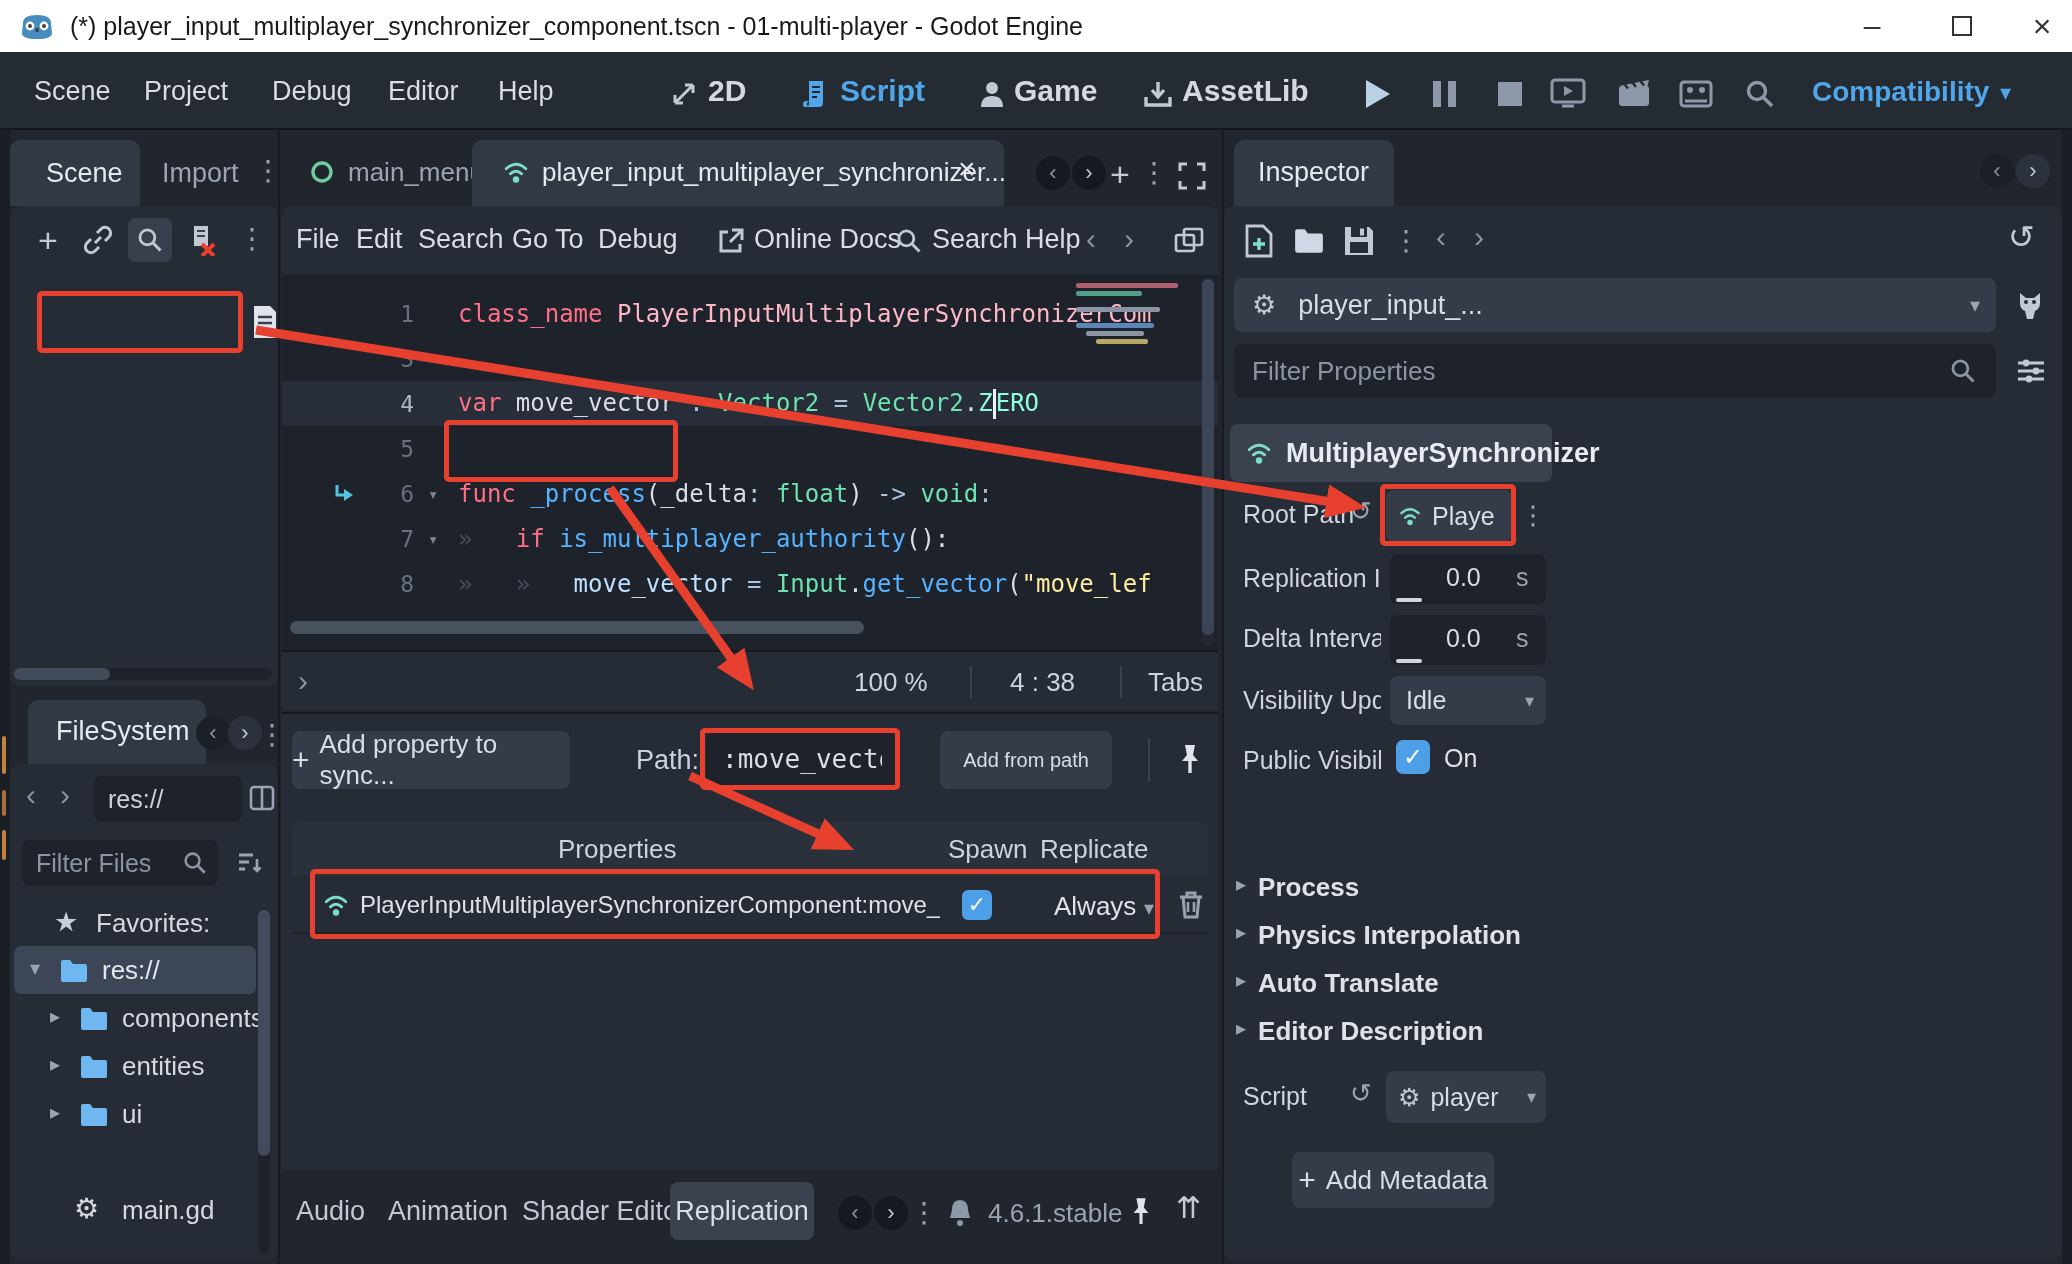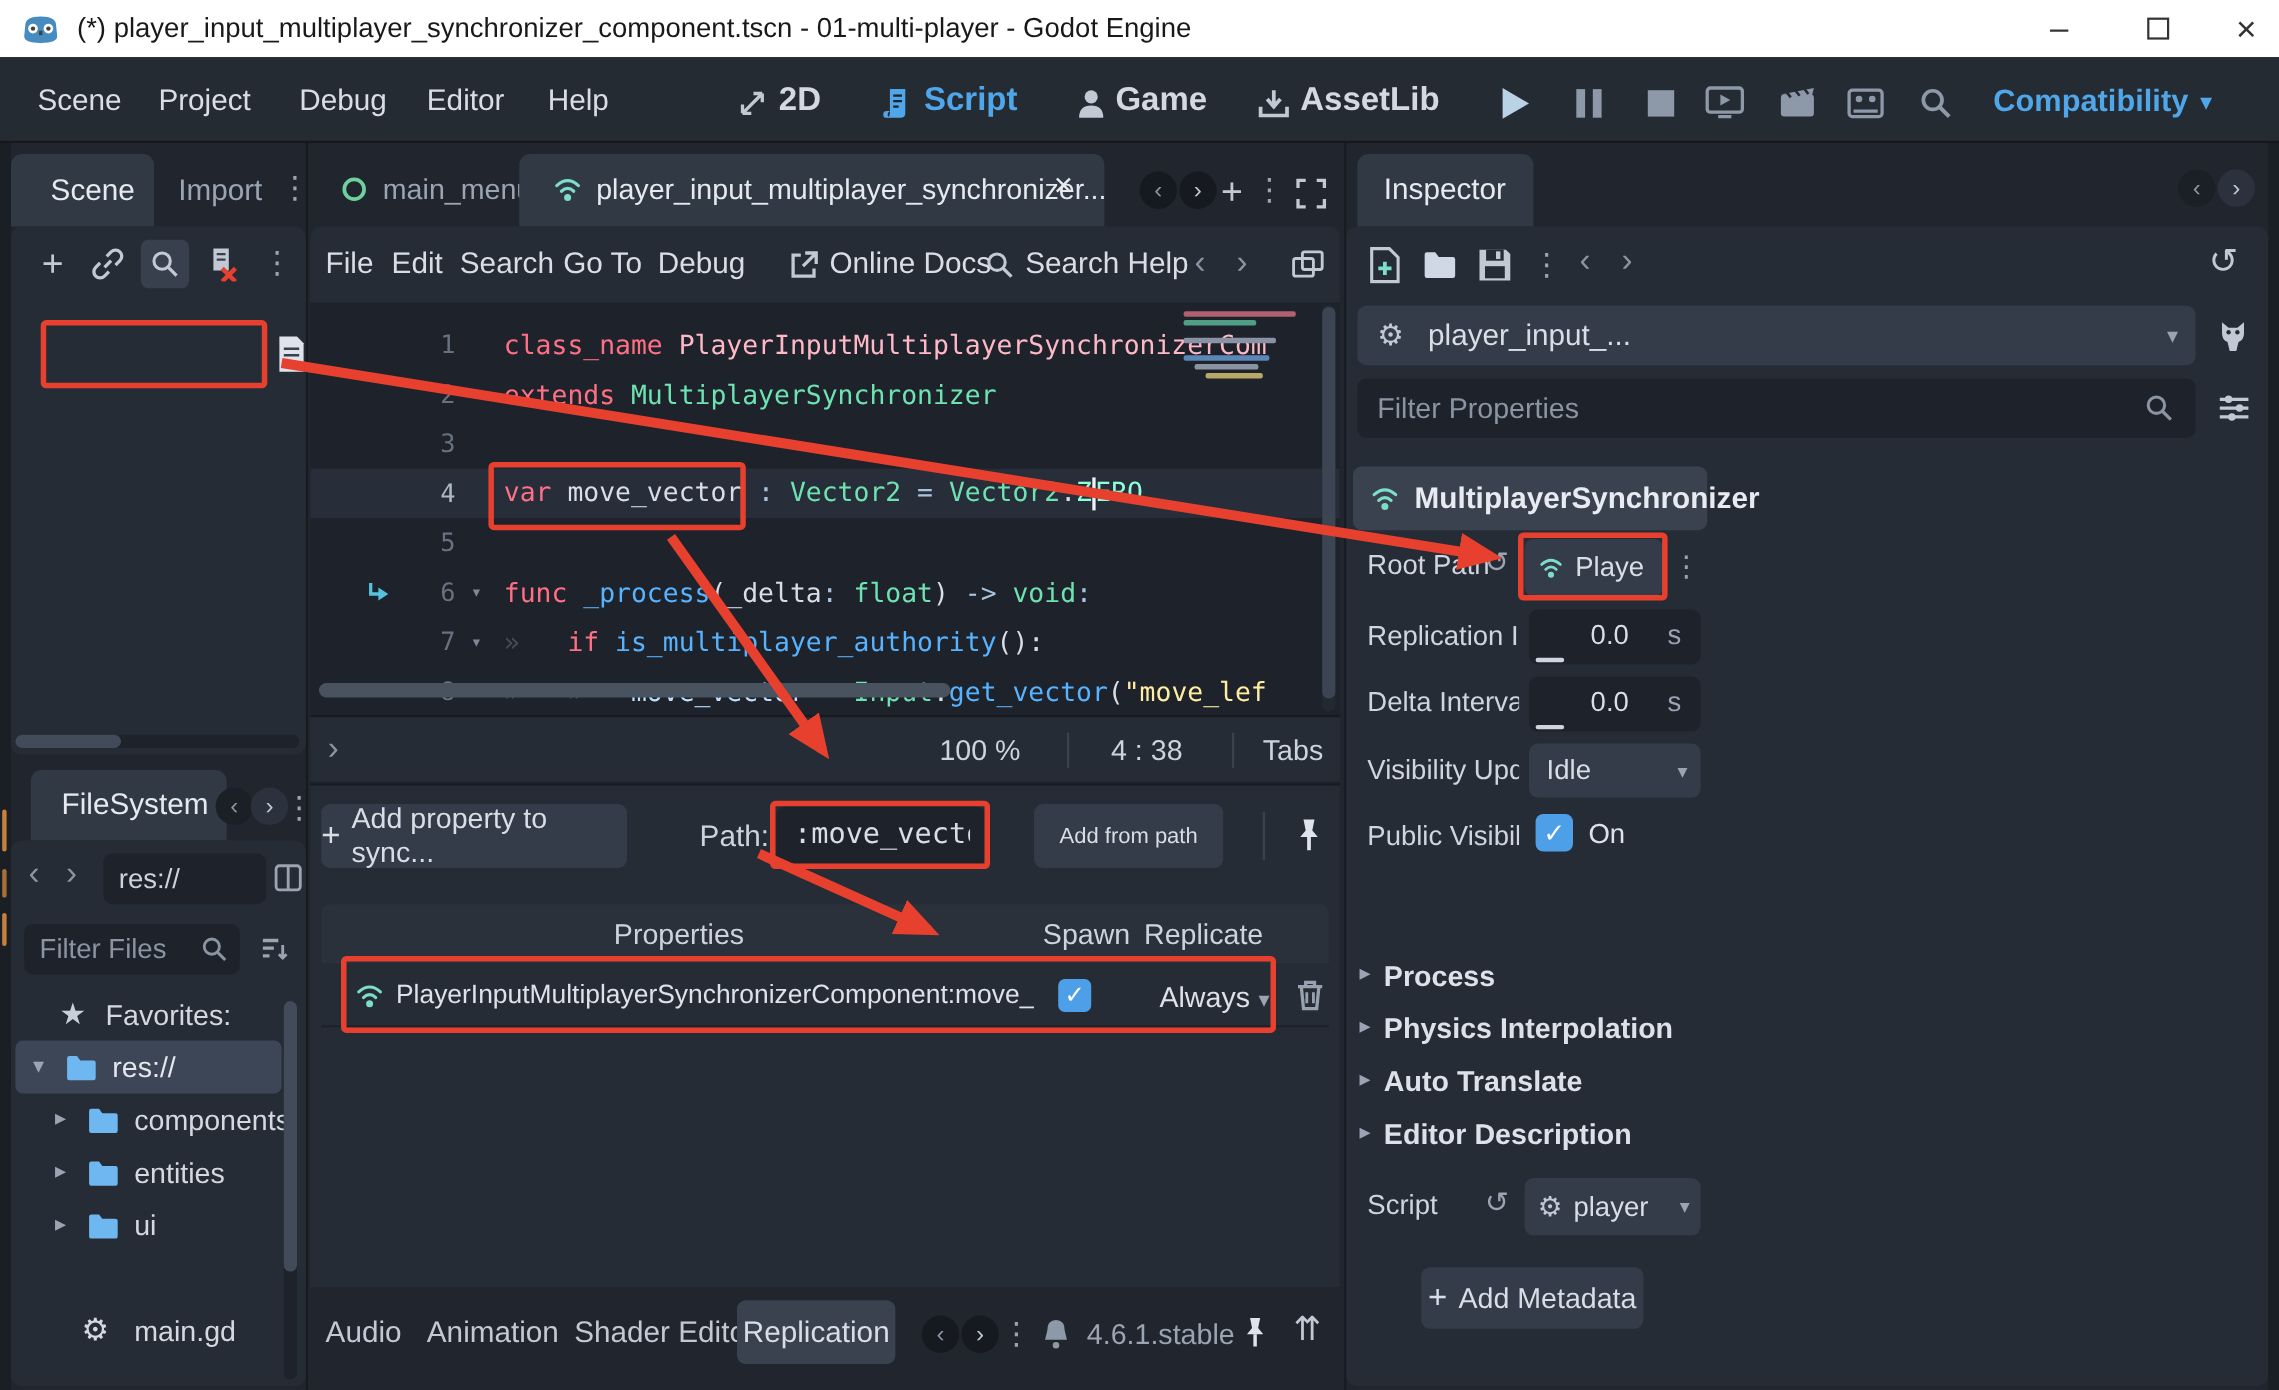--- a/index.html
+++ b/index.html
@@ -326,21 +326,20 @@
   <span class="a ic" style="left:1172px;top:226px;width:34px;height:30px" data-name="float-panel-icon">
     <svg width="30" height="28" viewBox="0 0 30 28">
         <rect x="2" y="8" width="18" height="16" rx="2" stroke="#c2c9d4" stroke-width="2.6" fill="none"></rect>
         <rect x="10" y="2" width="18" height="16" rx="2" stroke="#c2c9d4" stroke-width="2.6" fill="none"></rect>
       </svg>
   </span>
 
   <div class="a well" style="left:282px;top:275px;width:936px;height:375px;border-radius:0 0 0 0;overflow:hidden" data-name="code-area">
     <div class="a" style="left:0;top:16px;width:936px" data-name="code-lines">
         <div class="cl" data-name="code-line"><span class="ovr"></span><span class="lnum">1</span><span class="fold"></span><span class="ctext"><span class="tk-kw">class_name</span><span class="tk-cls"> PlayerInputMultiplayerSynchronizerCom</span></span></div>
-        <div class="cl" data-name="code-line"><span class="ovr"></span><span class="lnum">2</span><span class="fold"></span><span class="ctext"><span class="tk-kw">extends</span><span class="tk-type"> MultiplayerSynchronizer</span></span></div>
         <div class="cl" data-name="code-line"><span class="ovr"></span><span class="lnum">3</span><span class="fold"></span><span class="ctext"></span></div>
         <div class="cl cur" data-name="code-line"><span class="ovr"></span><span class="lnum" style="color: rgb(174, 184, 198);">4</span><span class="fold"></span><span class="ctext"><span class="tk-kw">var</span><span class="tk-txt"> move_vector </span><span class="tk-sym">:</span><span class="tk-txt"> </span><span class="tk-type">Vector2</span><span class="tk-txt"> </span><span class="tk-sym">=</span><span class="tk-txt"> </span><span class="tk-type">Vector2</span><span class="tk-txt">.</span><span class="tk-const">Z</span><span class="caret"></span><span class="tk-const">ERO</span></span></div>
         <div class="cl" data-name="code-line"><span class="ovr"></span><span class="lnum">5</span><span class="fold"></span><span class="ctext"></span></div>
         <div class="cl" data-name="code-line"><span class="ovr"><svg width="24" height="24" viewBox="0 0 24 24">
               <path d="M5 3 v10 h9" fill="none" stroke="#56c3de" stroke-width="3"></path>
               <path d="M12 7 l9 6 -9 6 z" fill="#56c3de"></path>
             </svg></span><span class="lnum">6</span><span class="fold">▾</span><span class="ctext"><span class="tk-kw">func</span><span class="tk-txt"> </span><span class="tk-fn">_process</span><span class="tk-txt">(</span><span class="tk-txt">_delta</span><span class="tk-sym">:</span><span class="tk-txt"> </span><span class="tk-type">float</span><span class="tk-txt">)</span><span class="tk-txt"> </span><span class="tk-sym">-&gt;</span><span class="tk-txt"> </span><span class="tk-type">void</span><span class="tk-sym">:</span></span></div>
         <div class="cl" data-name="code-line"><span class="ovr"></span><span class="lnum">7</span><span class="fold">▾</span><span class="ctext"><span class="tk-ind">»   </span><span class="tk-kw">if</span><span class="tk-txt"> </span><span class="tk-fn">is_multiplayer_authority</span><span class="tk-txt">():</span></span></div>
         <div class="cl" data-name="code-line"><span class="ovr"></span><span class="lnum">8</span><span class="fold"></span><span class="ctext"><span class="tk-ind">»   </span><span class="tk-ind">»   </span><span class="tk-member">move_vector</span><span class="tk-txt"> </span><span class="tk-sym">=</span><span class="tk-txt"> </span><span class="tk-type">Input</span><span class="tk-txt">.</span><span class="tk-fn">get_vector</span><span class="tk-txt">(</span><span class="tk-str">"move_lef</span></span></div>
       </div>

